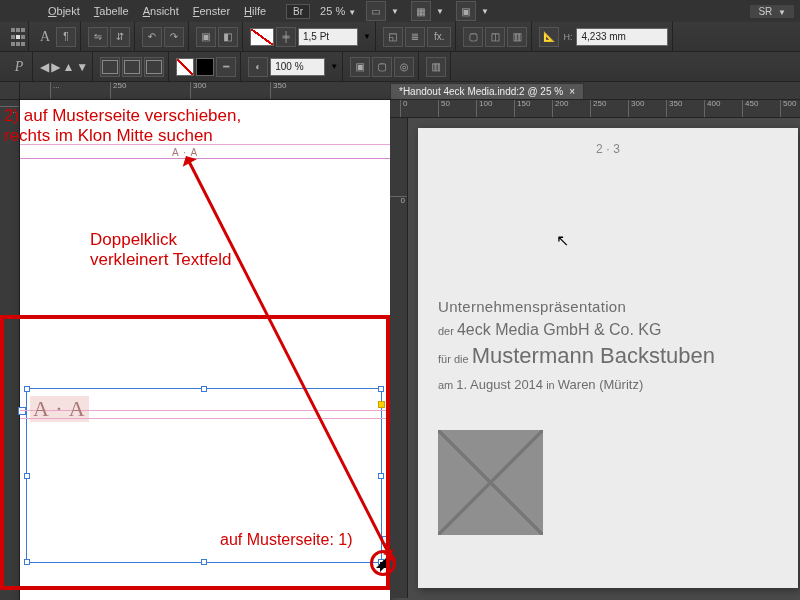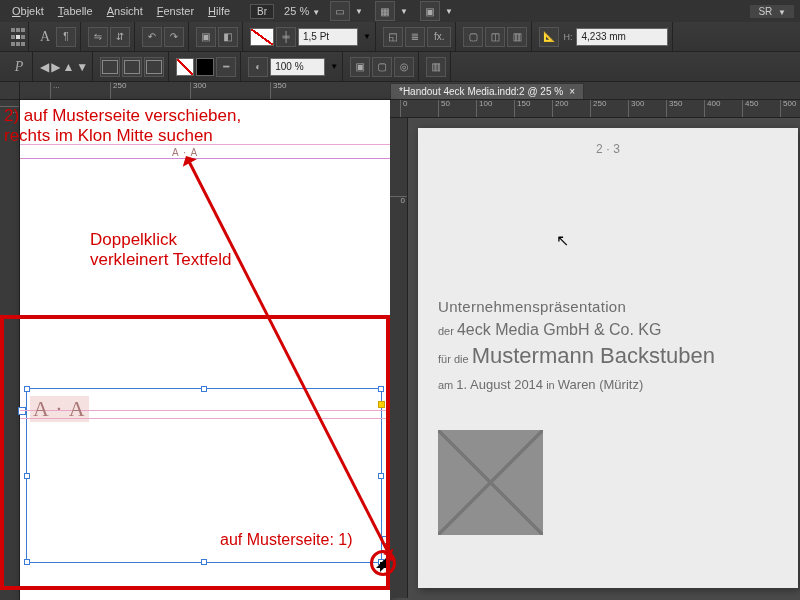--- a/index.html
+++ b/index.html
@@ -1,19 +1,19 @@
 <!DOCTYPE html>
 <html><head>
 <meta charset="utf-8">
 <style>
   * { margin: 0; padding: 0; box-sizing: border-box; }
   body { font-family: "Segoe UI", Arial, sans-serif; background: #333; width: 800px; height: 600px; overflow: hidden; position: relative; }
   
   
-  .menubar { background: #333; height: 22px; display: flex; align-items: center; padding: 7px 6px; color: #ccc; font-size: 11px; gap: 2px; }
+  .menubar { background: #333; height: 22px; display: flex; align-items: center; padding: 7px 6px; color: #ccc; font-size: 11px; gap: 2px; margin-left: 36px; }
   .menu-item { padding: 2px 6px; cursor: default; }
   .menu-item:first-letter { text-decoration: underline; }
   .menu-spacer { flex: 1; }
   .menu-btn { background: #2a2a2a; border: 1px solid #555; padding: 1px 6px; font-size: 10px; color:#ccc; }
   .zoom { color: #ccc; margin: 0 8px; font-size: 11px; }
   .caret-d { display:inline-block; margin-left:3px; font-size:8px; }
   .sr-label { background:#454545; color:#ccc; padding:1px 8px; font-size:10px; }
   
   
   .toolbar-row { background: linear-gradient(#3a3a3a,#333); height: 30px; display:flex; align-items:center; padding:0 6px; gap:3px; border-bottom:1px solid #222; }

